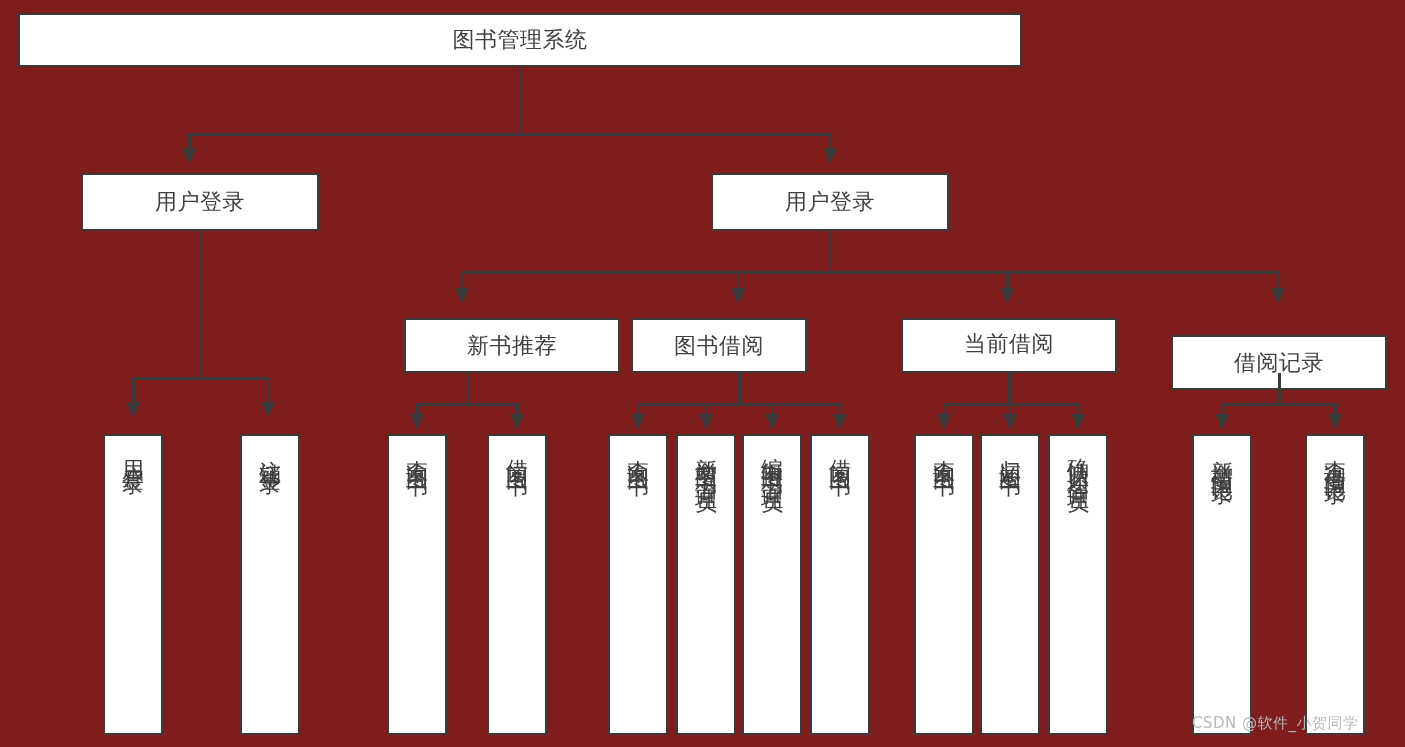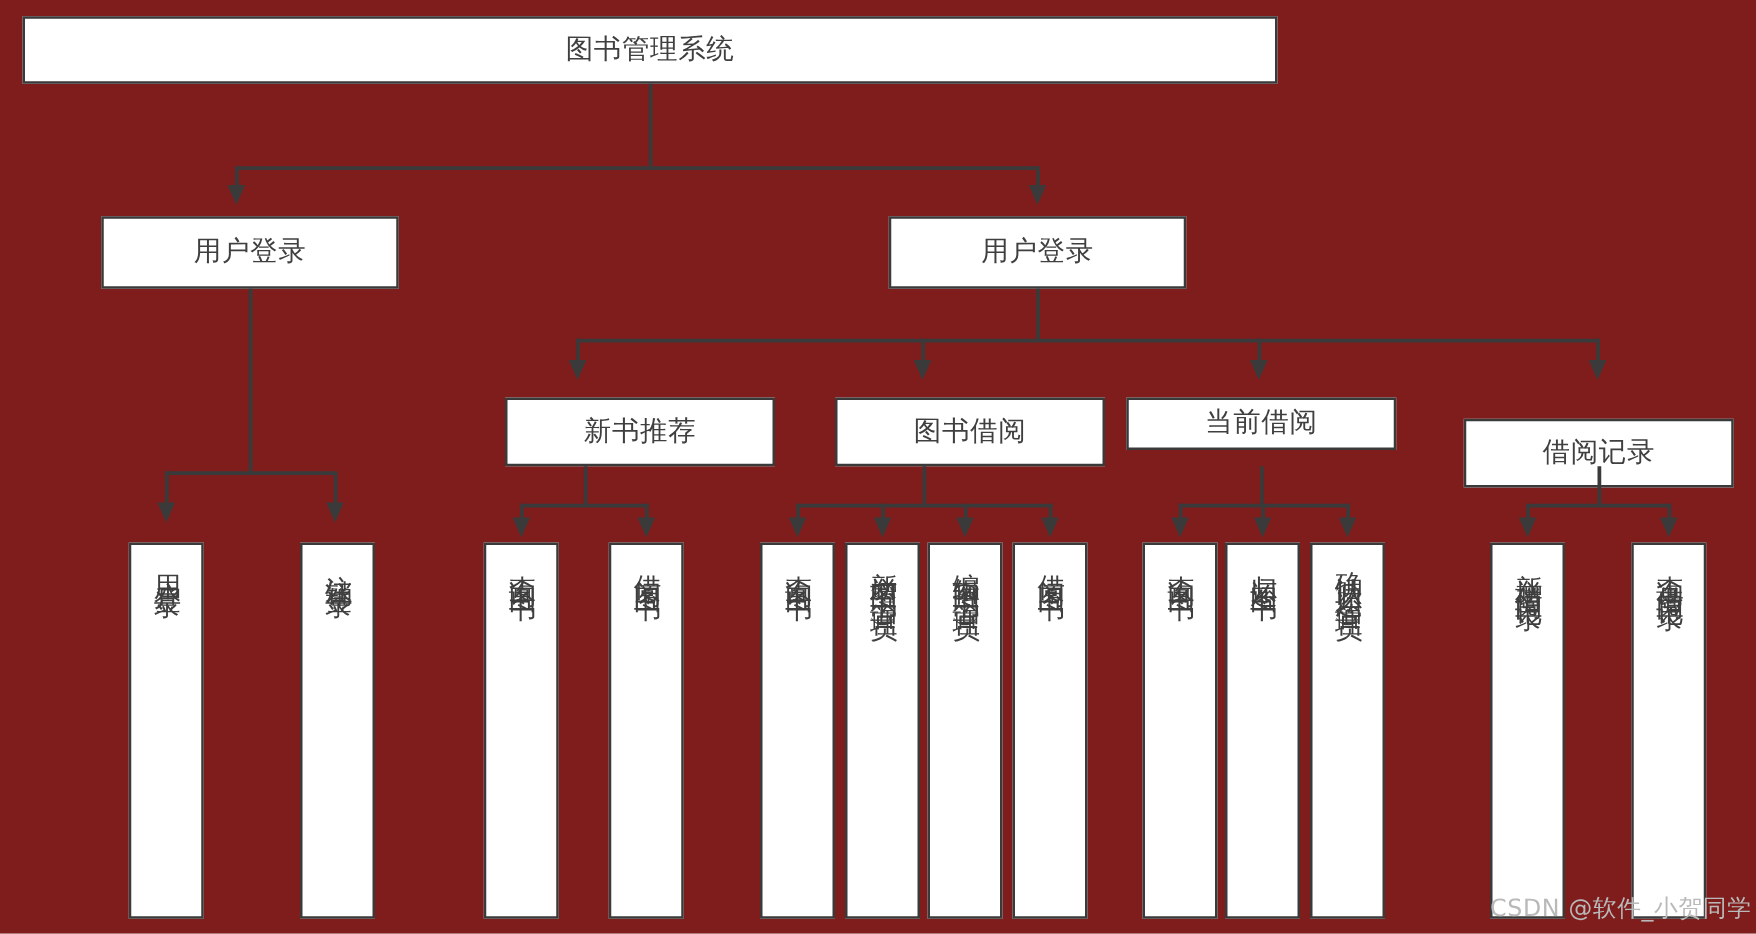--- a/index.html
+++ b/index.html
@@ -70,21 +70,21 @@
     width: 0;
     height: 0;
     border-left: 7px solid transparent;
     border-right: 7px solid transparent;
     border-top: 16px solid #3a3a3a;
   }
   
   .watermark {
     position: absolute;
     color: #b9b9b9;
-    font-size: 19px;
+    font-size: 15px;
     letter-spacing: 0.5px;
     white-space: nowrap;
     pointer-events: none;
   }
 </style>
 </head>
 <body>
 
 <div id="canvas">
 
@@ -122,25 +122,25 @@
   <div class="vline" style="left:1277px; top:271px; height:19px;"></div>
   <div class="arrow" style="left:455px; top:288px;"></div>
   <div class="arrow" style="left:731px; top:288px;"></div>
   <div class="arrow" style="left:1000px; top:288px;"></div>
   <div class="arrow" style="left:1271px; top:288px;"></div>
 
   <div class="box lvl3" style="left:360px; top:318px; width:216px; height:55px;margin-left:44px;">
     <span>新书推荐</span>
   </div>
 
-  <div class="box lvl3" style="left:668px; top:318px; width:216px; height:55px;text-align:center;">
+  <div class="box lvl3" style="left:631px; top:318px; width:176px; height:55px;text-align:center;">
     <span>图书借阅</span>
   </div>
 
-  <div class="box lvl3" style="left:901px; top:318px; width:216px; height:42px;">
+  <div class="box lvl3" style="left:901px; top:318px; width:216px; height:55px;font-family:Liberation Mono, monospace;">
     <span>当前借阅</span>
   </div>
 
   <div class="box lvl3" style="left:1171px; top:318px; width:216px; height:55px;margin-top:17px;">
     <span>借阅记录</span>
   </div>
 
   <div class="vline" style="left:467px; top:373px; height:32px;"></div>
   <div class="hline" style="left:416px; top:403px; width:103px;"></div>
   <div class="vline" style="left:416px; top:403px; height:12px;"></div>

